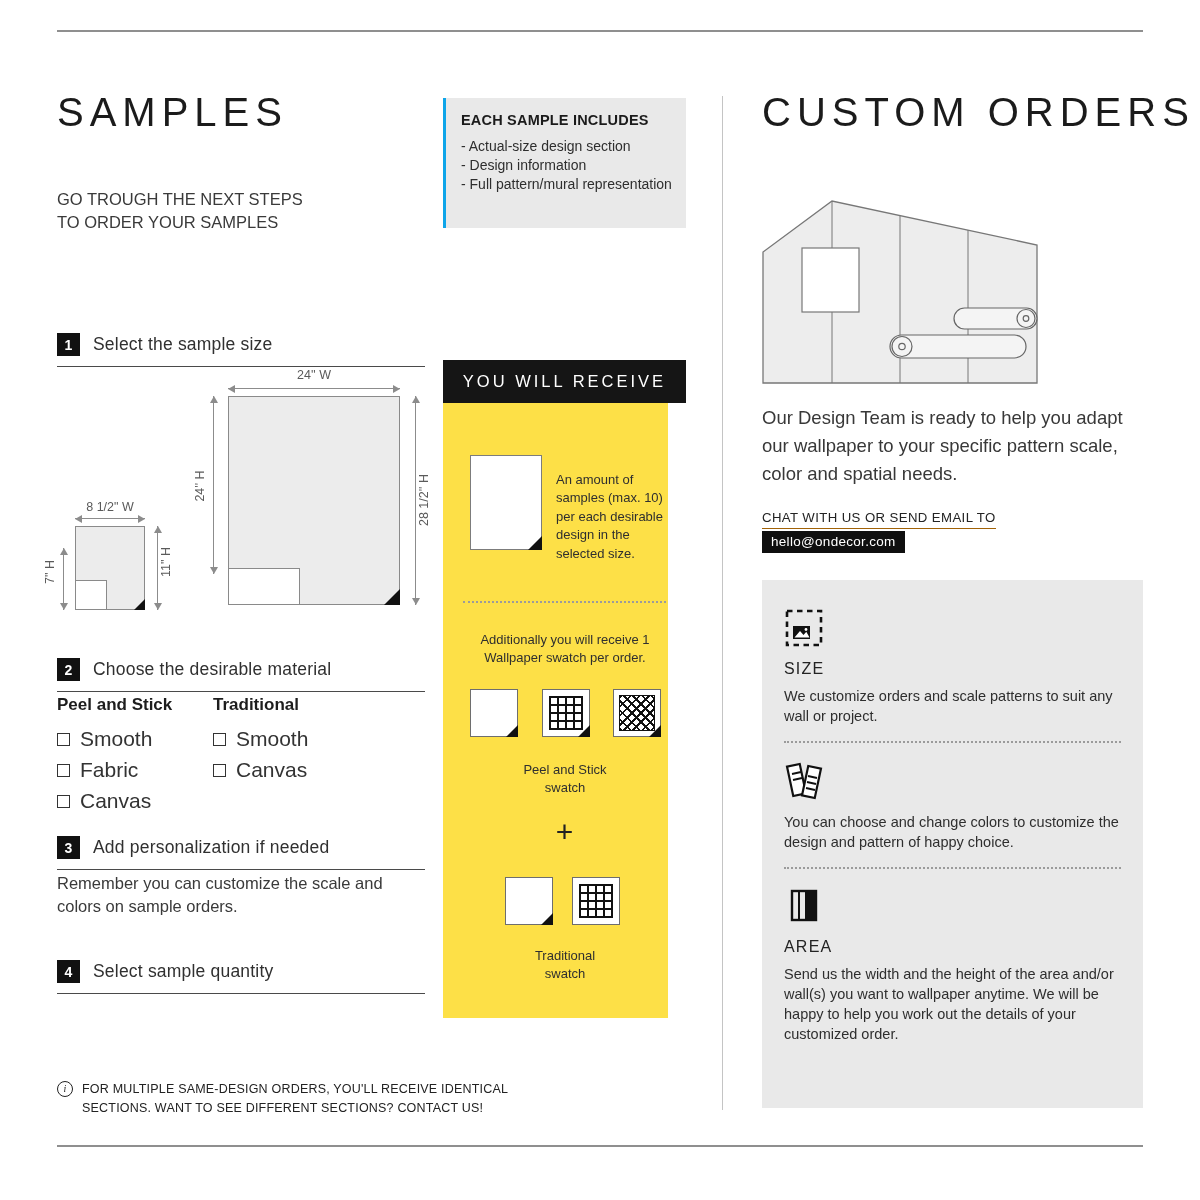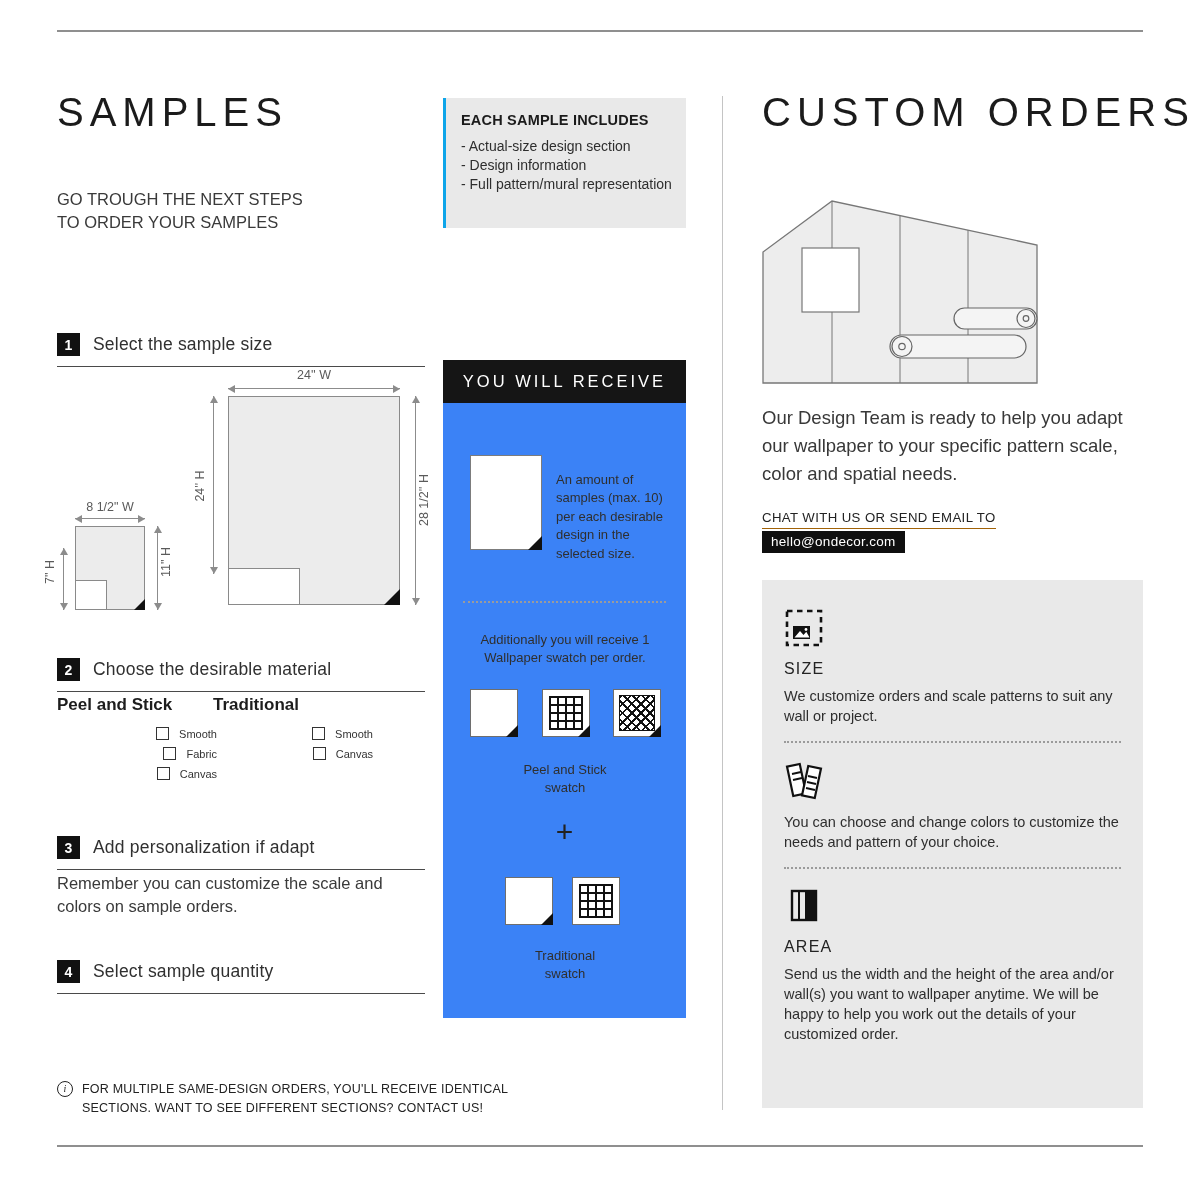--- a/index.html
+++ b/index.html
@@ -30,41 +30,41 @@
   .dim-h::after{content:"";position:absolute;right:0;top:-3.5px;border-top:4px solid transparent;border-bottom:4px solid transparent;border-left:7px solid #8c8c8c;}
   .dim-v{position:absolute;width:1px;background:#8c8c8c;}
   .dim-v::before{content:"";position:absolute;top:0;left:-3.5px;border-left:4px solid transparent;border-right:4px solid transparent;border-bottom:7px solid #8c8c8c;}
   .dim-v::after{content:"";position:absolute;bottom:0;left:-3.5px;border-left:4px solid transparent;border-right:4px solid transparent;border-top:7px solid #8c8c8c;}
   .hlabel{position:absolute;font-size:12.5px;color:#5a5a5a;text-align:center;}
   .vlabel{position:absolute;font-size:12.5px;color:#5a5a5a;white-space:nowrap;transform:translate(-50%,-50%) rotate(-90deg);}
 
   
   .mat-col{position:absolute;width:160px;}
   .mat-title{font-weight:bold;font-size:17px;color:#1d1d1d;margin:0 0 12px;}
-  .opt{display:flex;align-items:center;margin-bottom:7px;font-size:11px;color:#333;justify-content:flex-end;}
+  .opt{display:flex;align-items:center;margin-bottom:7px;font-size:21px;color:#333;}
   .cbx{width:11px;height:11px;border:1.5px solid #333;display:inline-block;margin-right:10px;flex:0 0 auto;background:#fff;}
 
   .body-text{position:absolute;font-size:16.5px;line-height:1.4;color:#3a3a3a;}
 
   
   .footnote{position:absolute;display:flex;gap:9px;width:480px;font-size:12.5px;line-height:1.5;color:#222;letter-spacing:.2px;}
   .info-circle{flex:0 0 auto;width:14px;height:14px;border:1.3px solid #222;border-radius:50%;position:relative;margin-top:1px;}
   .info-circle::before{content:"i";position:absolute;top:50%;left:50%;transform:translate(-50%,-54%);
     font-size:10px;font-family:"Liberation Serif",serif;font-style:italic;color:#222;}
 
   
   .includes-box{position:absolute;left:443px;top:98px;width:243px;height:130px;background:#e9e9e9;
     border-left:3px solid #0ea5e9;box-sizing:border-box;padding:14px 14px 0 15px;}
   .includes-title{font-size:14.5px;font-weight:bold;color:#1b1b1b;margin:0 0 9px;letter-spacing:.2px;}
   .includes-item{font-size:14px;line-height:1.36;color:#2e2e2e;padding-left:9px;text-indent:-9px;}
   .includes-item::before{content:"- ";}
 
   .receive-header{position:absolute;left:443px;top:360px;width:243px;height:43px;background:#151515;color:#fff;
     display:flex;align-items:center;justify-content:center;font-size:16.5px;letter-spacing:3px;font-weight:500;}
-  .receive-panel{position:absolute;left:443px;top:403px;width:243px;height:615px;background:#3b82f6;}
+  .receive-panel{position:absolute;left:443px;top:403px;width:225px;height:615px;background:#fde047;}
 
   .sample-square{position:absolute;background:#fff;border:1px solid #7c7c7c;box-sizing:border-box;}
   .swatch{position:absolute;width:48px;height:48px;background:#fff;border:1px solid #6e6e6e;box-sizing:border-box;}
   .grid-fill{position:absolute;inset:6px;border-right:2px solid #111;border-bottom:2px solid #111;
     background-image:linear-gradient(to right,#111 2px,transparent 2px),linear-gradient(to bottom,#111 2px,transparent 2px);
     background-size:8px 8px;}
   .cross-fill{position:absolute;inset:5px;border:1.5px solid #111;
     background-image:repeating-linear-gradient(45deg,#111 0 1.8px,transparent 1.8px 6.5px),
                      repeating-linear-gradient(135deg,#111 0 1.8px,transparent 1.8px 6.5px);}
   .dotline{position:absolute;border-top:2px dotted #9b9b9b;}
@@ -157,21 +157,21 @@
       <span>Smooth</span>
     </div>
     <div class="opt">
       <span class="cbx"></span>
       <span>Canvas</span>
     </div>
   </div>
 
   <div class="step" style="left:57px;top:836px;">
     <span class="step-num">3</span>
-    <span class="step-label">Add personalization if adapt</span>
+    <span class="step-label">Add personalization if needed</span>
   </div>
   <div class="body-text" style="left:57px;top:872px;width:350px;">Remember you can customize the scale and colors on sample orders.</div>
 
   <div class="step" style="left:57px;top:960px;">
     <span class="step-num">4</span>
     <span class="step-label">Select sample quantity</span>
   </div>
 
   <div class="footnote" style="left:57px;top:1080px;">
     <span class="info-circle"></span>
@@ -272,21 +272,21 @@
           </g>
           <g stroke="#111" stroke-width="1.8">
             <line x1="8" y1="14" x2="17" y2="12"></line>
             <line x1="9" y1="20" x2="18" y2="18"></line>
             <line x1="24" y1="16" x2="33" y2="18"></line>
             <line x1="23" y1="22" x2="32" y2="24"></line>
             <line x1="22" y1="28" x2="31" y2="30"></line>
           </g>
         </svg>
       </div>
-      <p>You can choose and change colors to customize the needs and pattern of your choice.</p>
+      <p>You can choose and change colors to customize the design and pattern of happy choice.</p>
     </div>
 
     <div class="feat-divider"></div>
 
     <div class="feature">
       <div class="icon-box">
         <svg width="42" height="42" viewBox="0 0 42 42">
           <rect x="8" y="5" width="24" height="29" fill="none" stroke="#111" stroke-width="2.4"></rect>
           <line x1="15" y1="5" x2="15" y2="34" stroke="#111" stroke-width="2"></line>
           <rect x="21" y="5" width="11" height="29" fill="#111"></rect>

